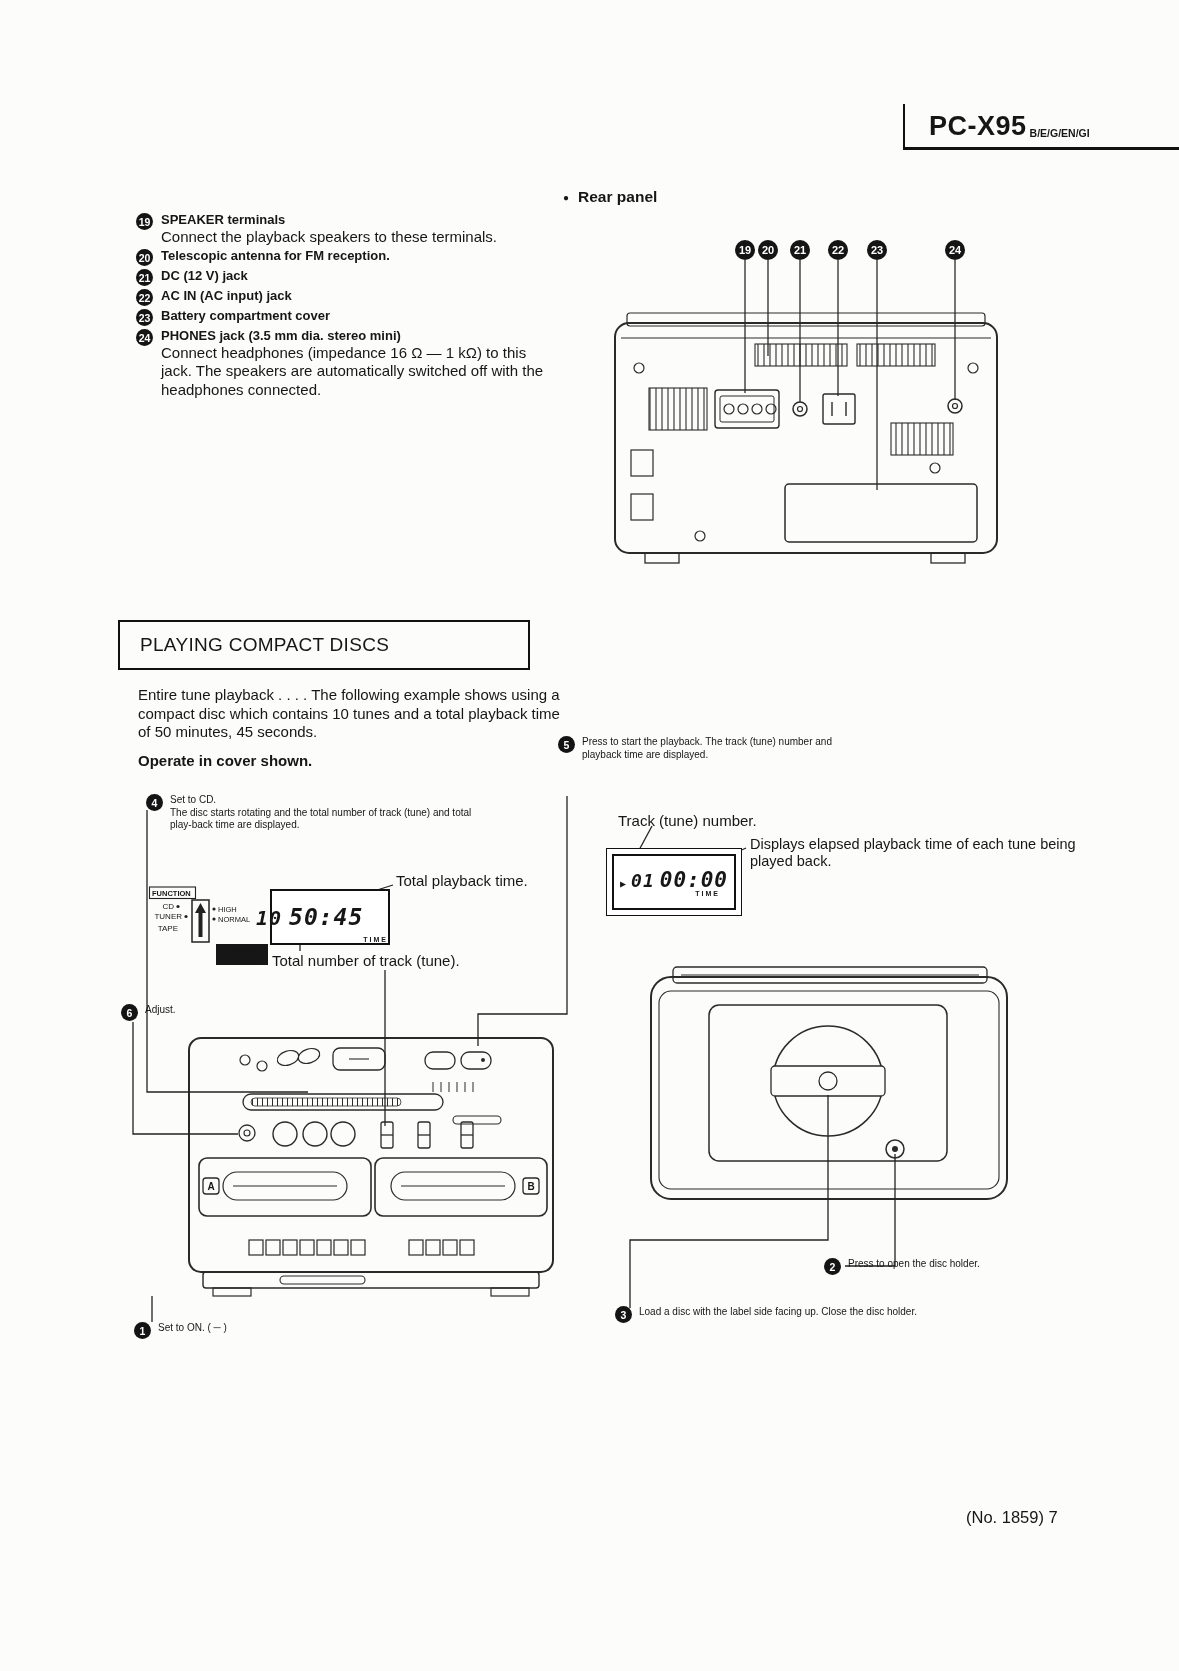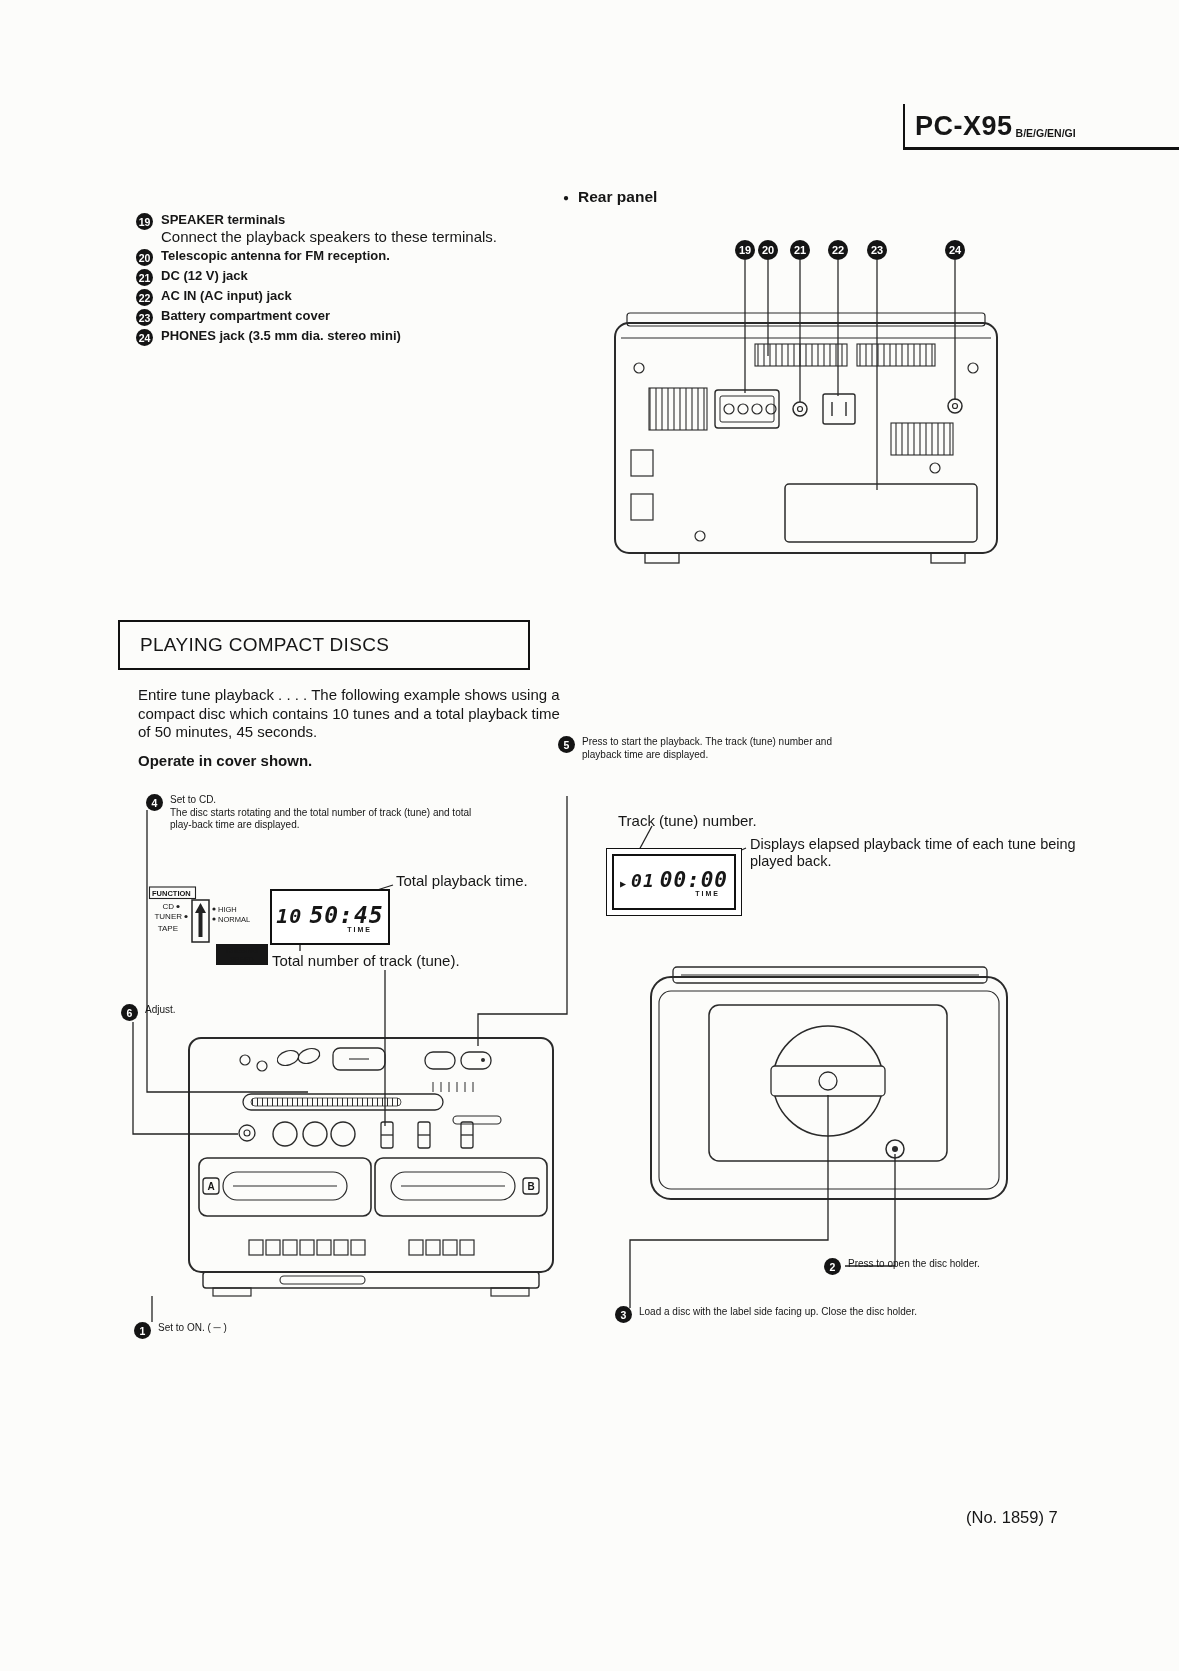--- a/index.html
+++ b/index.html
@@ -11,21 +11,21 @@
 
   .badge{display:inline-flex;align-items:center;justify-content:center;
          width:17px;height:17px;border-radius:50%;background:#141414;color:#fff;
          font-size:10.5px;font-weight:bold;flex:0 0 17px}
   .callout-badge{position:absolute;width:20px;height:20px;border-radius:50%;
          background:#141414;color:#fff;font-size:11px;font-weight:bold;
          display:flex;align-items:center;justify-content:center;z-index:3}
 
   .model-box{position:absolute;left:903px;top:104px;width:276px;height:46px;
          border-left:2.5px solid #111;border-bottom:3px solid #111;
-         display:flex;align-items:flex-end;padding:0 0 5px 10px;z-index:3}
+         display:flex;align-items:flex-end;padding:0 0 5px 24px;z-index:3}
   .model{font-size:27px;font-weight:bold;letter-spacing:.5px}
   .model-suffix{font-size:10.5px;font-weight:bold;margin-left:3px;margin-bottom:3px}
 
   .rear-heading{position:absolute;left:563px;top:188px;z-index:3;display:flex;
          align-items:center;gap:9px;font-size:15.5px;font-weight:bold}
   .bullet{font-size:10px}
 
   .legend{position:absolute;left:136px;top:212px;width:414px;z-index:3}
   .legend-item{display:flex;gap:8px;margin-bottom:2px}
   .legend-item .badge{margin-top:1px}
@@ -39,21 +39,21 @@
   .intro{position:absolute;left:138px;top:686px;width:434px;z-index:3}
   .operate{position:absolute;left:138px;top:752px;z-index:3;font-size:15px;font-weight:bold}
 
   .step{position:absolute;display:flex;gap:7px;align-items:flex-start;z-index:3}
   .step .txt{font-size:10px;line-height:1.25}
 
   .caption{position:absolute;font-size:15px;font-weight:normal;z-index:3;line-height:1.2}
 
   .lcd{font-family:"DejaVu Sans Mono",monospace;font-style:italic;font-weight:bold;letter-spacing:1px}
   .display1{position:absolute;left:270px;top:889px;width:120px;height:56px;border:2.5px solid #111;
-         background:#fff;z-index:3;display:flex;flex-direction:column;align-items:center;justify-content:center}
+         background:#fff;z-index:3;display:flex;flex-direction:row;align-items:center;justify-content:center}
   .display1 .row{display:flex;align-items:baseline;gap:7px}
   .display1 .tr{font-size:20px}.display1 .tm{font-size:23px}
   .unit{font-size:7px;letter-spacing:2px;font-weight:bold;font-family:"Liberation Sans",sans-serif;font-style:normal}
   .display1 .unit{align-self:flex-end;margin-right:16px;margin-top:-2px}
 
   .display2{position:absolute;left:606px;top:848px;width:136px;height:68px;border:1.5px solid #111;
          padding:5px;z-index:3;background:#fff}
   .display2 .inner{width:100%;height:100%;border:2.5px solid #111;display:flex;flex-direction:column;
          align-items:center;justify-content:center}
   .display2 .row{display:flex;align-items:baseline;gap:5px}
@@ -103,20 +103,21 @@
       <div class="legend-title">AC IN (AC input) jack</div>
     </div>
     <div class="legend-item">
       <span class="badge">23</span>
       <div class="legend-title">Battery compartment cover</div>
     </div>
     <div class="legend-item">
       <span class="badge">24</span>
       <div>
         <div class="legend-title">PHONES jack (3.5 mm dia. stereo mini)</div>
+        <div class="legend-desc">Connect headphones (impedance 16 Ω — 1 kΩ) to this jack. The speakers are automatically switched off with the headphones connected.</div>
       </div>
     </div>
   </div>
 
   <div class="callout-badge" style="left:735px;top:240px">19</div>
   <div class="callout-badge" style="left:758px;top:240px">20</div>
   <div class="callout-badge" style="left:790px;top:240px">21</div>
   <div class="callout-badge" style="left:828px;top:240px">22</div>
   <div class="callout-badge" style="left:867px;top:240px">23</div>
   <div class="callout-badge" style="left:945px;top:240px">24</div>

